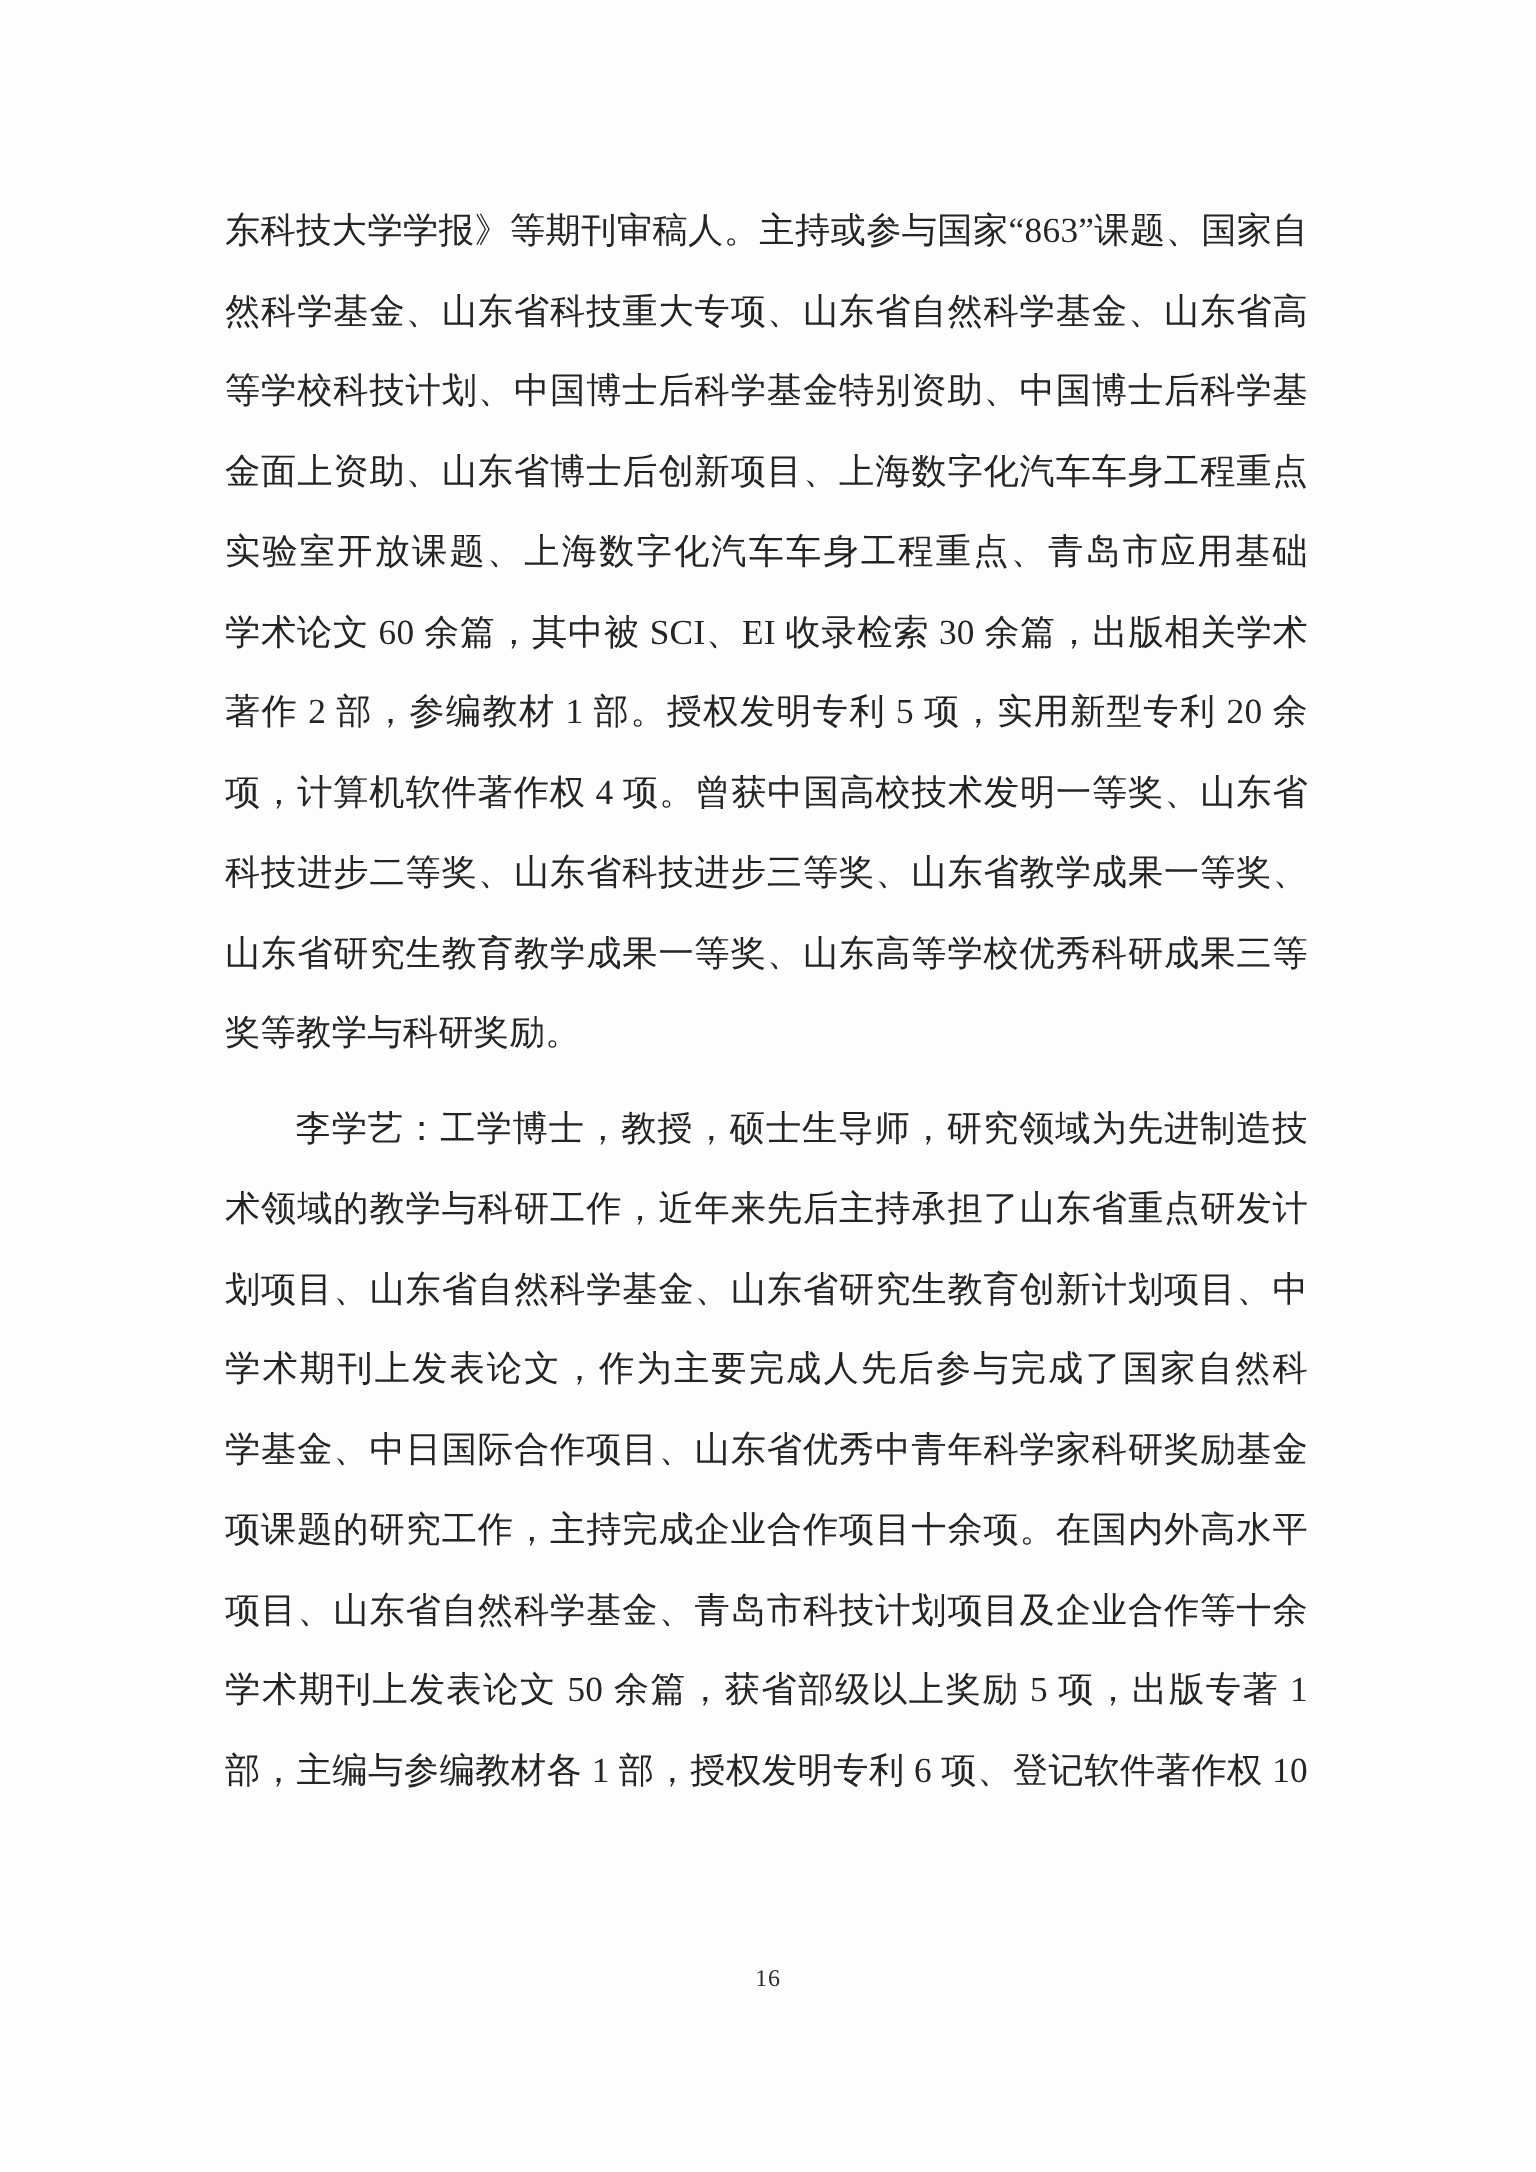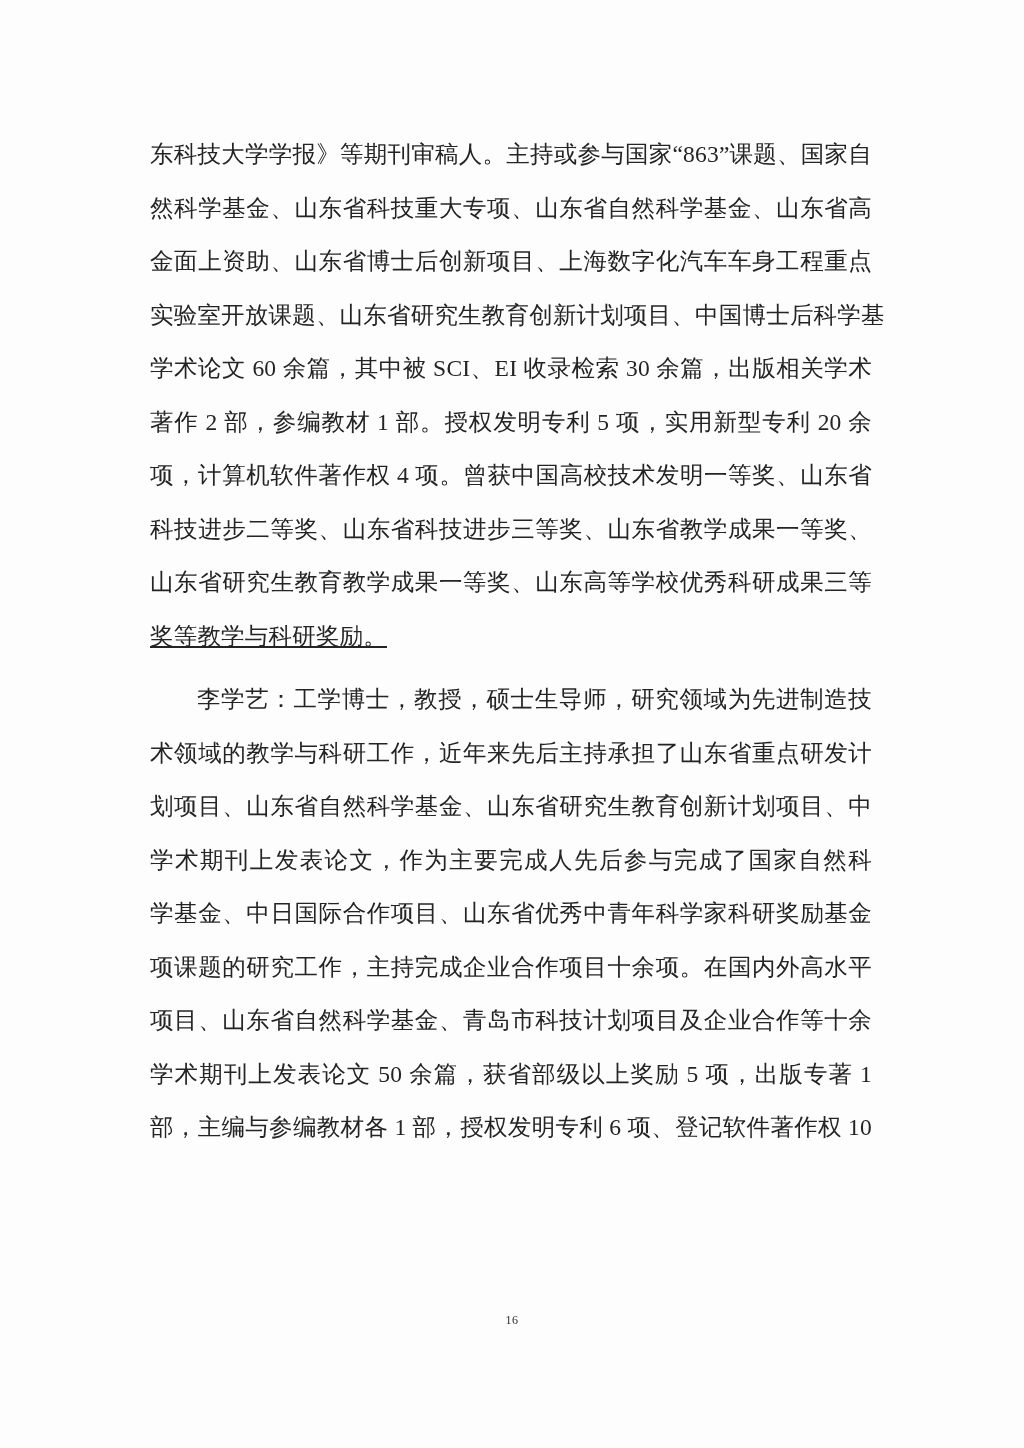--- a/index.html
+++ b/index.html
@@ -35,51 +35,51 @@
     color: #242424;
     text-align: justify;
     text-align-last: justify;
     text-justify: inter-character;
     letter-spacing: 0.2px;
     white-space: nowrap;
   }
   .line.no-just {
     text-align: right;
     text-align-last: left;
-    text-decoration: underline;
   }
   .line.indent {
     text-indent: 2em;
   }
   .page-footer {
     position: absolute;
     top: 1308px;
     left: 0;
     width: 100%;
     text-align: center;
   }
   .page-number {
-    font-size: 12px;
+    font-size: 16px;
     line-height: 24px;
     color: #2e2e2e;
     letter-spacing: 0.5px;
   }
 </style>
 </head>
 <body>
 
 <div class="page">
 
   <div class="doc-body">
 
     <div class="para para-1">
       <div class="line">东科技大学学报》等期刊审稿人。主持或参与国家“863”课题、国家自</div>
       <div class="line">然科学基金、山东省科技重大专项、山东省自然科学基金、山东省高</div>
+      <div class="line">等学校科技计划、中国博士后科学基金特别资助、中国博士后科学基</div>
       <div class="line">金面上资助、山东省博士后创新项目、上海数字化汽车车身工程重点</div>
-      <div class="line">实验室开放课题、山东省研究生教育创新计划项目、中国博士后科学基</div>
+      <div class="line">实验室开放课题、上海数字化汽车车身工程重点、青岛市应用基础</div>
       <div class="line">学术论文 60 余篇，其中被 SCI、EI 收录检索 30 余篇，出版相关学术</div>
       <div class="line">著作 2 部，参编教材 1 部。授权发明专利 5 项，实用新型专利 20 余</div>
       <div class="line">项，计算机软件著作权 4 项。曾获中国高校技术发明一等奖、山东省</div>
       <div class="line">科技进步二等奖、山东省科技进步三等奖、山东省教学成果一等奖、</div>
       <div class="line">山东省研究生教育教学成果一等奖、山东高等学校优秀科研成果三等</div>
       <div class="line no-just">奖等教学与科研奖励。</div>
     </div>
 
     <div class="para para-2">
       <div class="line indent">李学艺：工学博士，教授，硕士生导师，研究领域为先进制造技</div>

